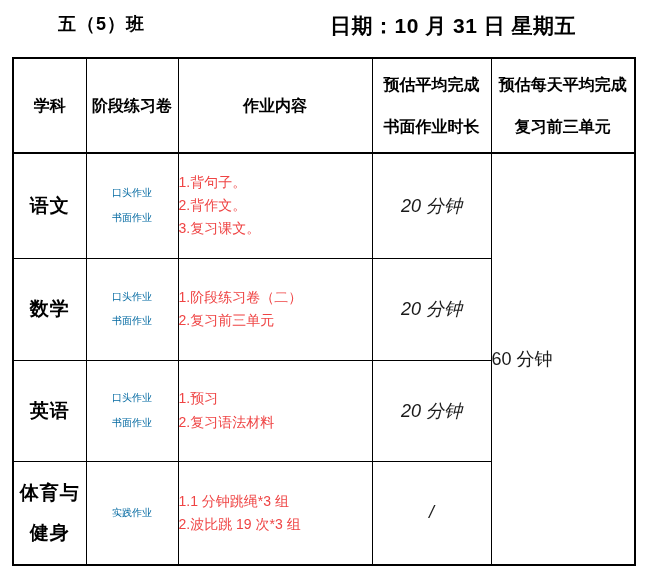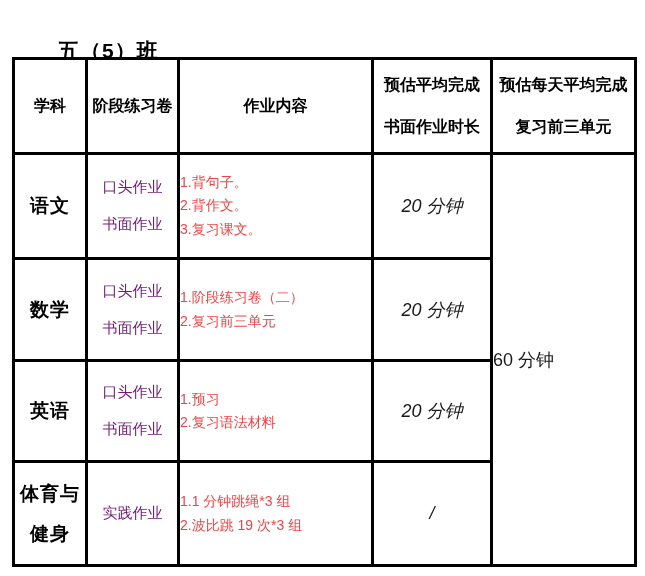--- a/index.html
+++ b/index.html
@@ -21,25 +21,24 @@
     position: absolute;
     top: 10px;
     left: 0;
     width: 100%;
     height: 40px;
   }
   .class-name {
     position: absolute;
     left: 58px;
     top: 2px;
-    font-size: 21px;
+    font-size: 18px;
     font-weight: bold;
     letter-spacing: 1px;
     white-space: nowrap;
-    margin-top: 25px;
   }
   .date-label {
     position: absolute;
     left: 330px;
     top: 2px;
     font-size: 21px;
     font-weight: bold;
     letter-spacing: 0.5px;
     white-space: nowrap;
   }
@@ -48,21 +47,21 @@
     position: absolute;
     left: 12px;
     top: 57px;
     width: 622px;
     border-collapse: collapse;
     table-layout: fixed;
     background: #ffffff;
   }
   table.hw-table th,
   table.hw-table td {
-    border: 3px solid #000000;
+    border: 1px solid #000000;
     padding: 0;
     vertical-align: middle;
     overflow: hidden;
   }
   table.hw-table {
     border: 2px solid #000000;
   }
   tr.header-row th {
     border-bottom: 2px solid #000000;
     font-weight: bold;
@@ -78,25 +77,25 @@
   tr.row-3 { height: 104px; border-radius: 17px; }
   td.subject-cell {
     font-size: 19px;
     font-weight: bold;
     text-align: center;
     white-space: pre-line;
     line-height: 2.1;
     letter-spacing: 1px;
   }
   td.type-cell {
-    font-size: 15px;
+    font-size: 10px;
     text-align: center;
     white-space: pre-line;
     line-height: 2.45;
-    color: #701a75;
+    color: #0369a1;
   }
   td.content-cell {
     font-size: 14px;
     text-align: left;
     padding-left: 9px;
     padding-right: 4px;
     white-space: pre-line;
     line-height: 1.65;
     color: #ef4444;
   }
@@ -111,20 +110,21 @@
     color: #1a1a1a;
   }
 </style>
 </head>
 <body>
 
 <div class="page">
 
   <div class="top-header">
     <span class="class-name">五（5）班</span>
+    <span class="date-label">日期：10 月 31 日  星期五</span>
   </div>
 
   <table class="hw-table">
     <colgroup>
       <col style="width:73px">
       <col style="width:92px">
       <col style="width:194px">
       <col style="width:119px">
       <col style="width:144px">
     </colgroup>

